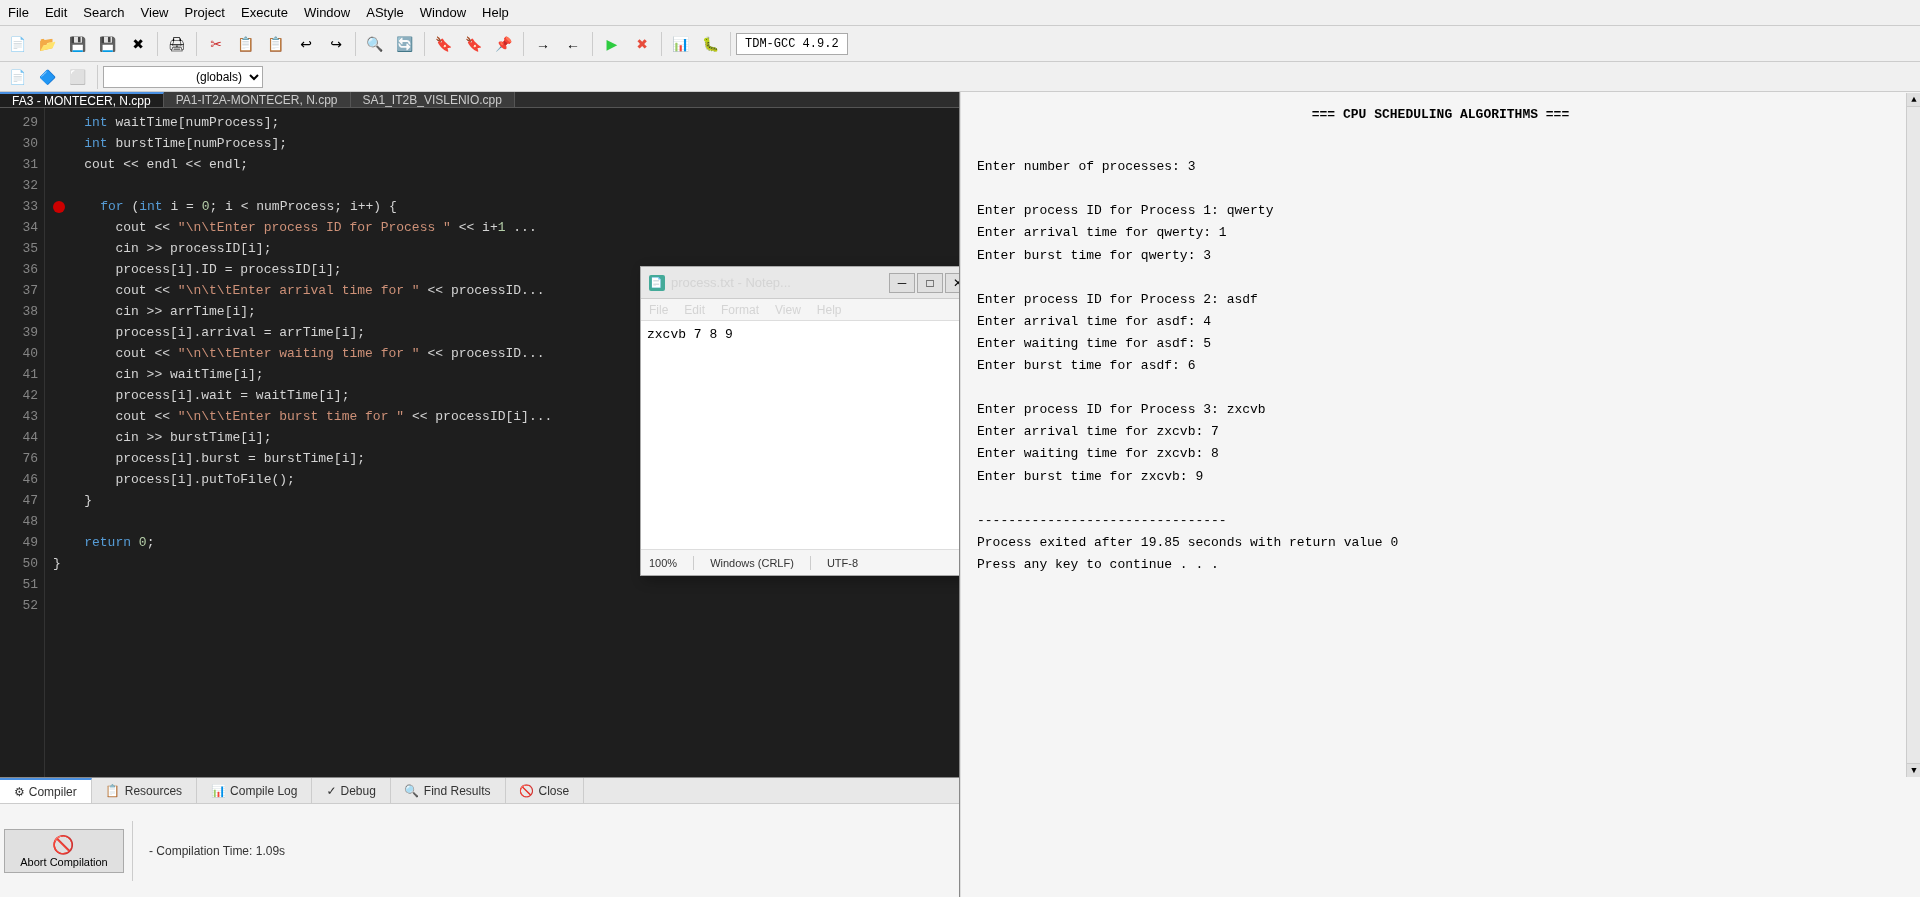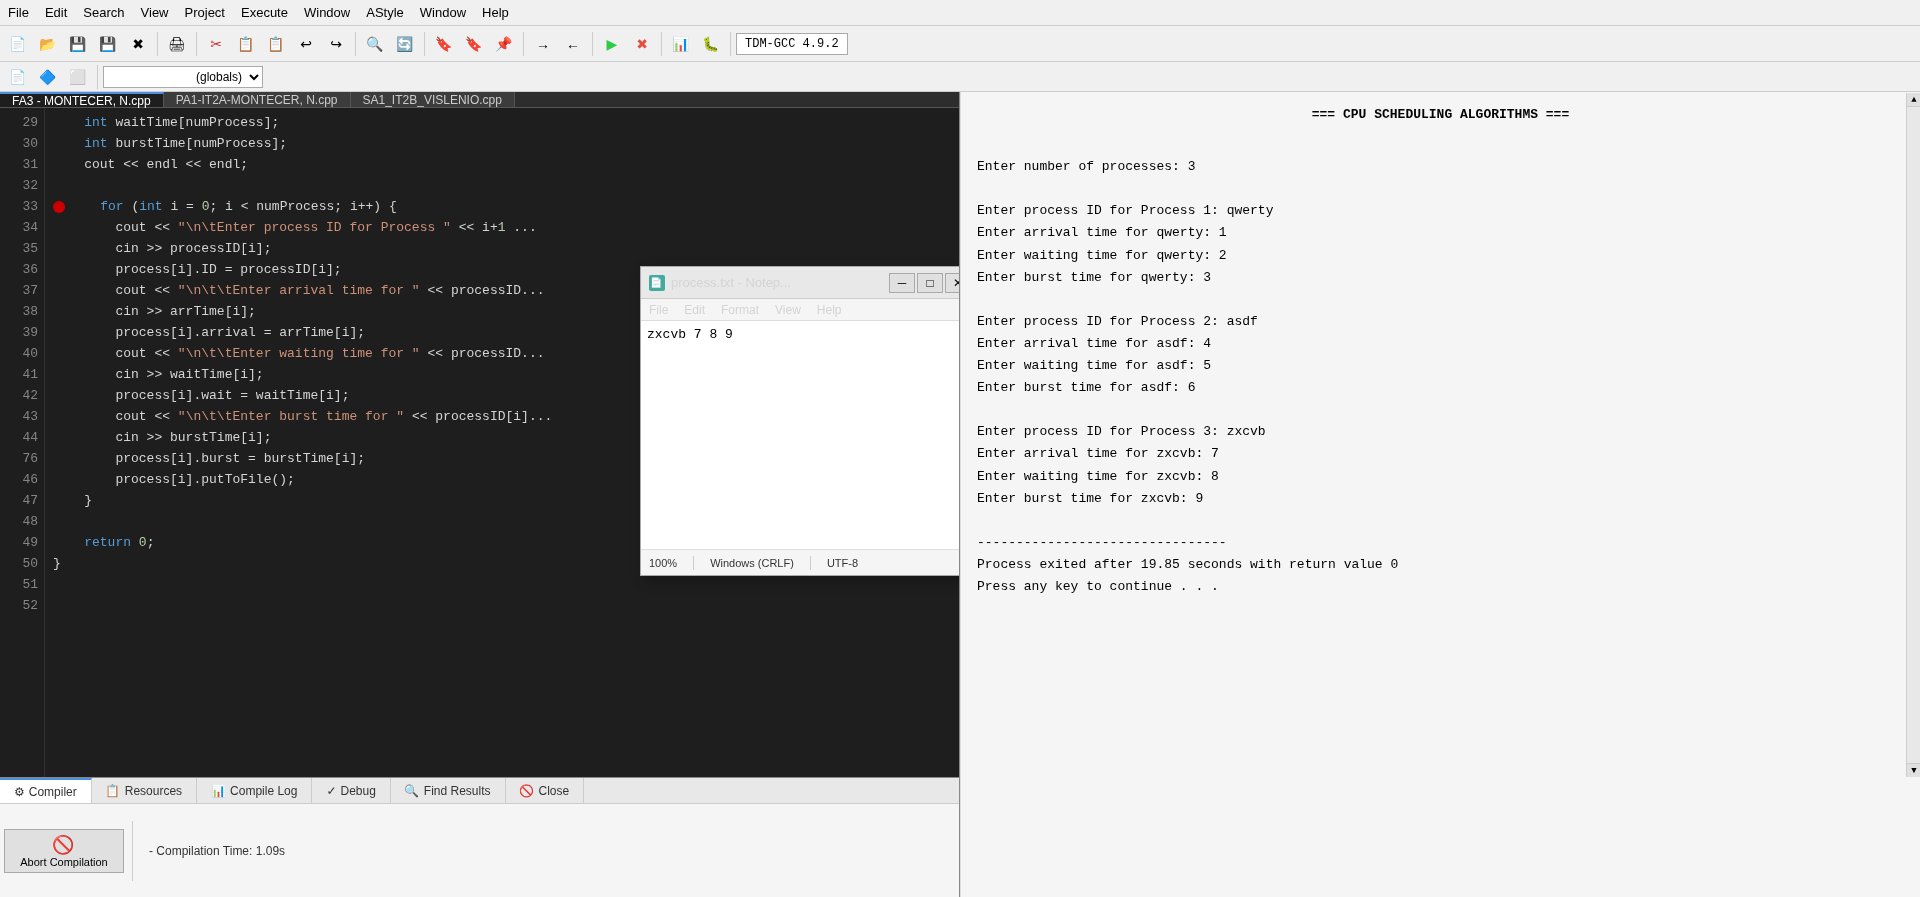--- a/index.html
+++ b/index.html
@@ -357,21 +357,20 @@
       <div style="width:14px;height:14px;background:#e0e0e0;border-top:1px solid #ccc;cursor:pointer;display:flex;align-items:center;justify-content:center;font-size:9px;">▼</div>
     </div>
     <div class="console-panel">
       <div class="console-content">
         <div style="font-weight:bold;margin-bottom:8px;text-align:center;">=== CPU SCHEDULING ALGORITHMS ===</div>
         <div>&nbsp;</div>
         <div>Enter number of processes: 3</div>
         <div>&nbsp;</div>
         <div>Enter process ID for Process 1:  qwerty</div>
         <div>        Enter arrival time for qwerty:    1</div>
-        <div>        Enter waiting time for qwerty:    2</div>
         <div>        Enter burst time for qwerty:      3</div>
         <div>&nbsp;</div>
         <div>Enter process ID for Process 2:  asdf</div>
         <div>        Enter arrival time for asdf:      4</div>
         <div>        Enter waiting time for asdf:      5</div>
         <div>        Enter burst time for asdf:        6</div>
         <div>&nbsp;</div>
         <div>Enter process ID for Process 3:  zxcvb</div>
         <div>        Enter arrival time for zxcvb:     7</div>
         <div>        Enter waiting time for zxcvb:     8</div>

